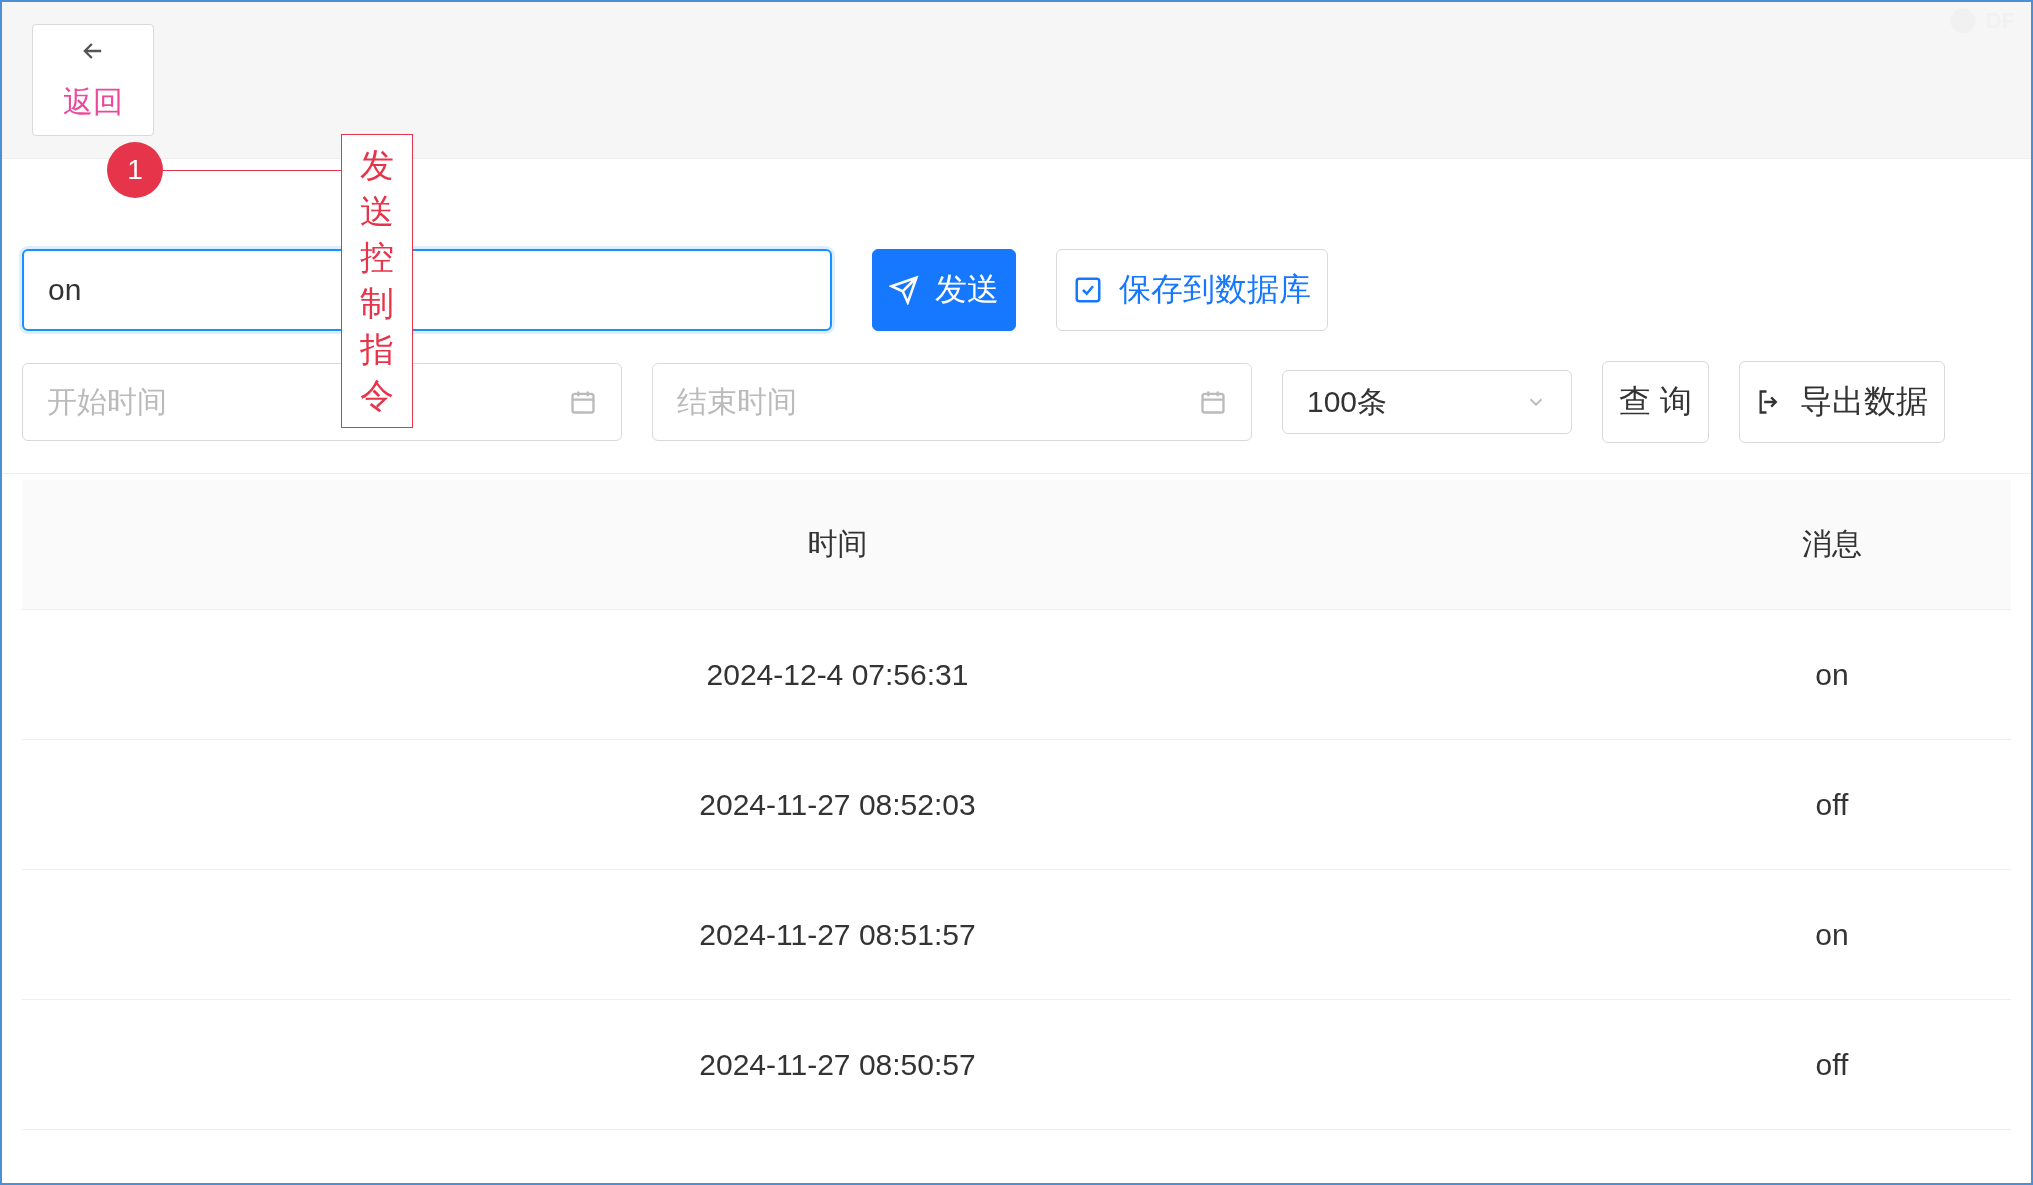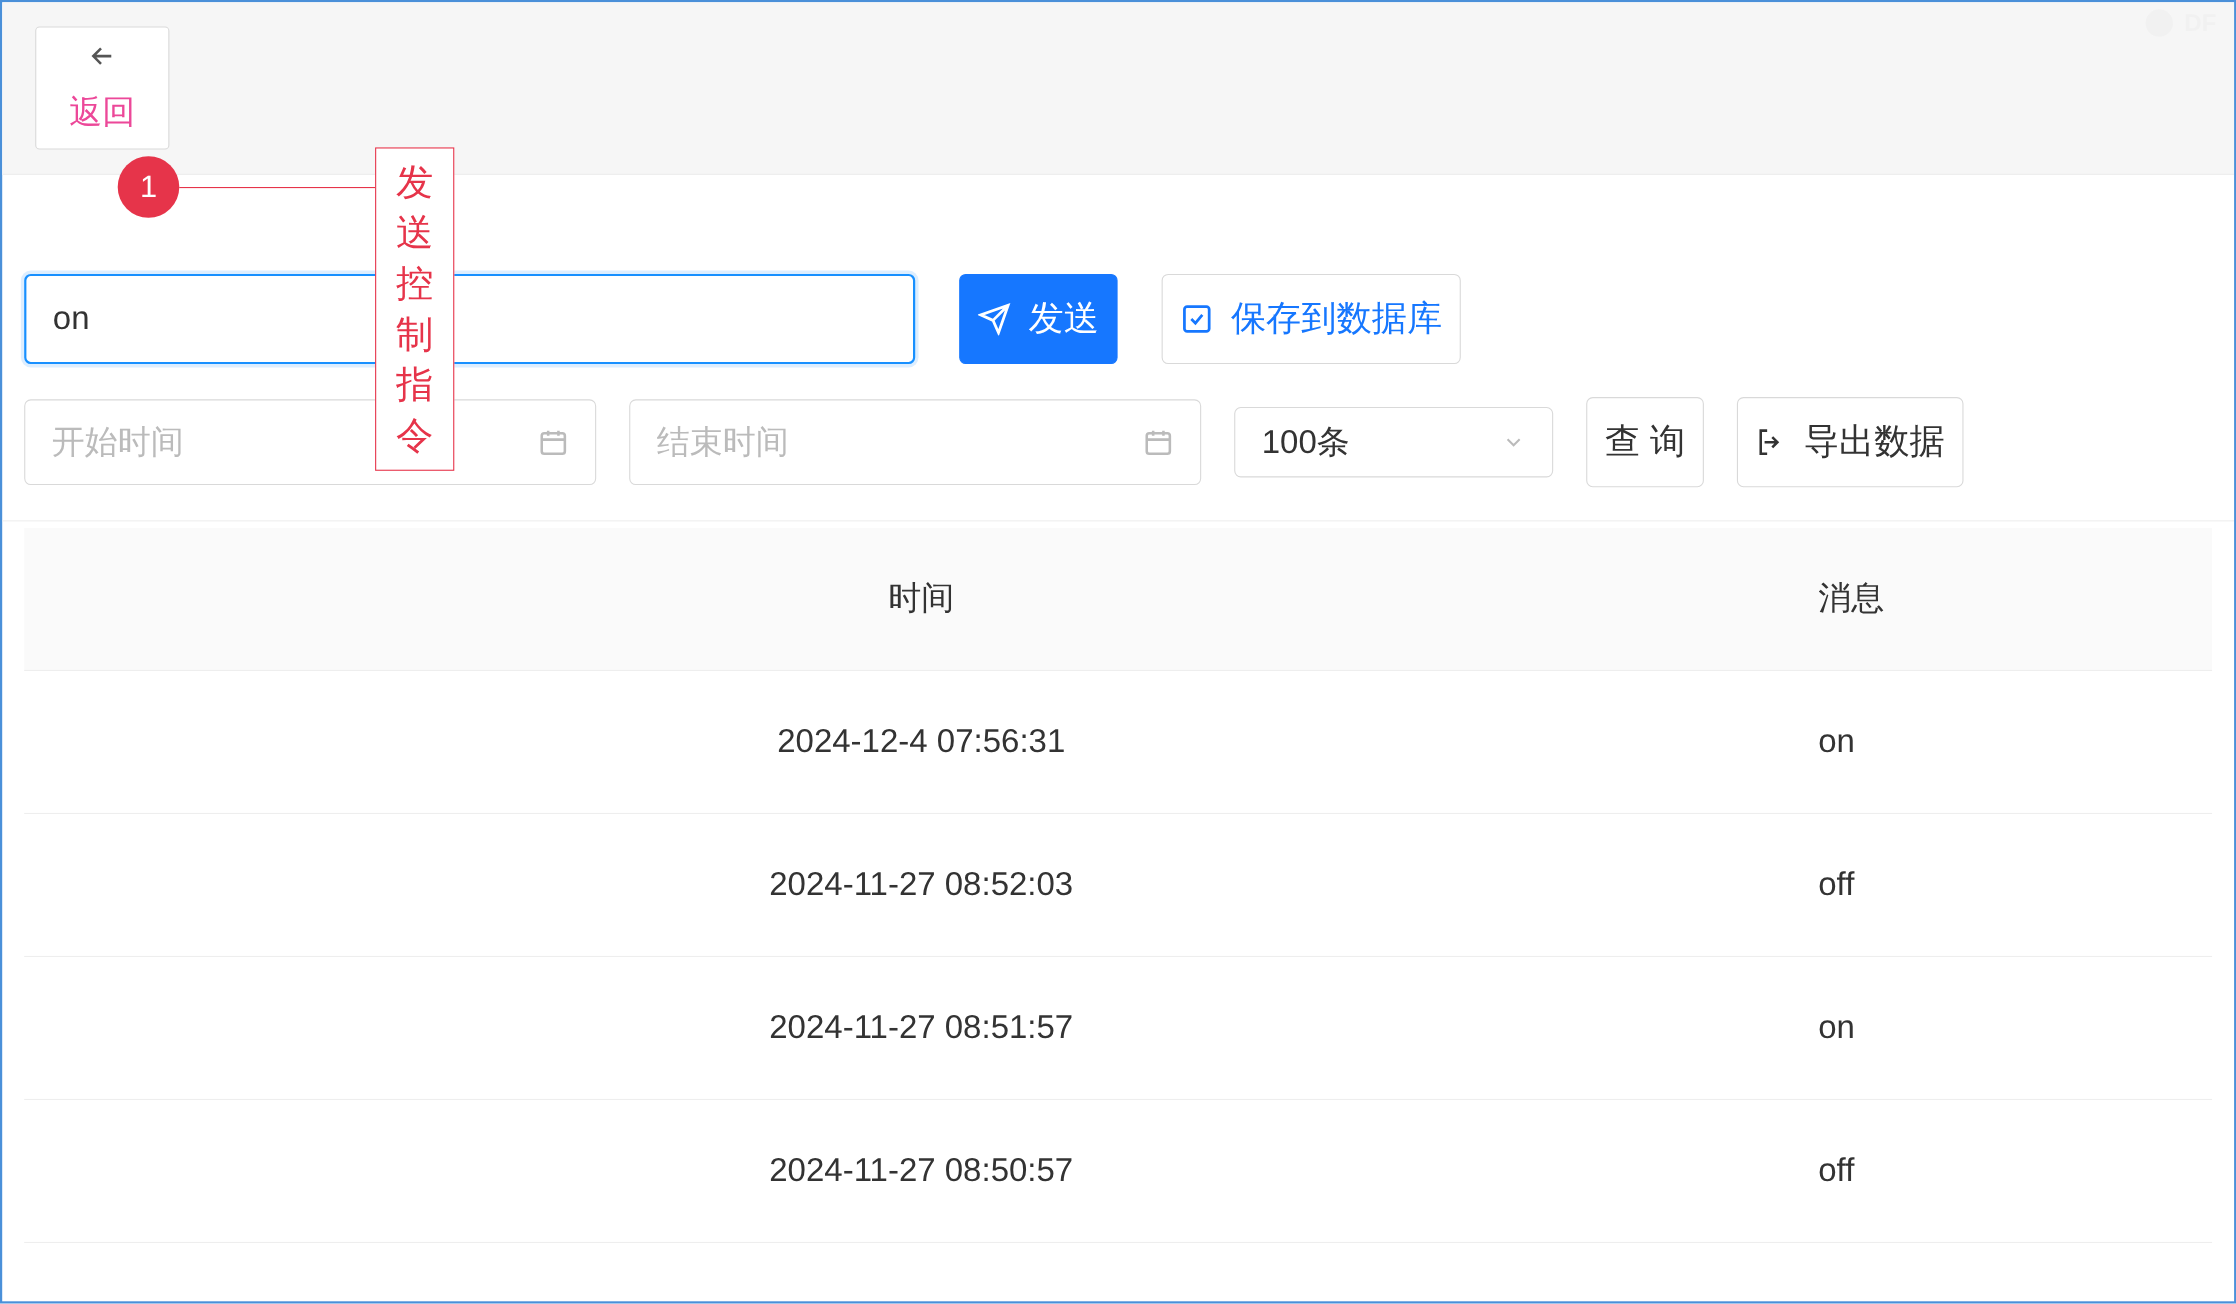--- a/index.html
+++ b/index.html
@@ -129,21 +129,21 @@
       color: #333;
     }
     .filter-row {
       display: flex;
       align-items: center;
       gap: 30px;
       padding: 10px 20px 30px 20px;
       border-bottom: 1px solid #eee;
     }
     .date-input {
-      width: 520px;
+      width: 600px;
       height: 78px;
       border: 1px solid #d9d9d9;
       border-radius: 6px;
       padding: 0 24px;
       font-size: 30px;
       color: #bbb;
       display: flex;
       align-items: center;
       justify-content: space-between;
       background: #fff;
@@ -178,20 +178,21 @@
       color: #333;
       border-bottom: 1px solid #eee;
       margin-top: 6px;
     }
     .col-time {
       flex: 0 0 82%;
       text-align: center;
     }
     .col-msg {
       flex: 1;
+      text-align: center;
     }
     .table-row {
       display: flex;
       align-items: center;
       height: 130px;
       font-size: 30px;
       color: #333;
       border-bottom: 1px solid #eee;
     }
     .watermark {

